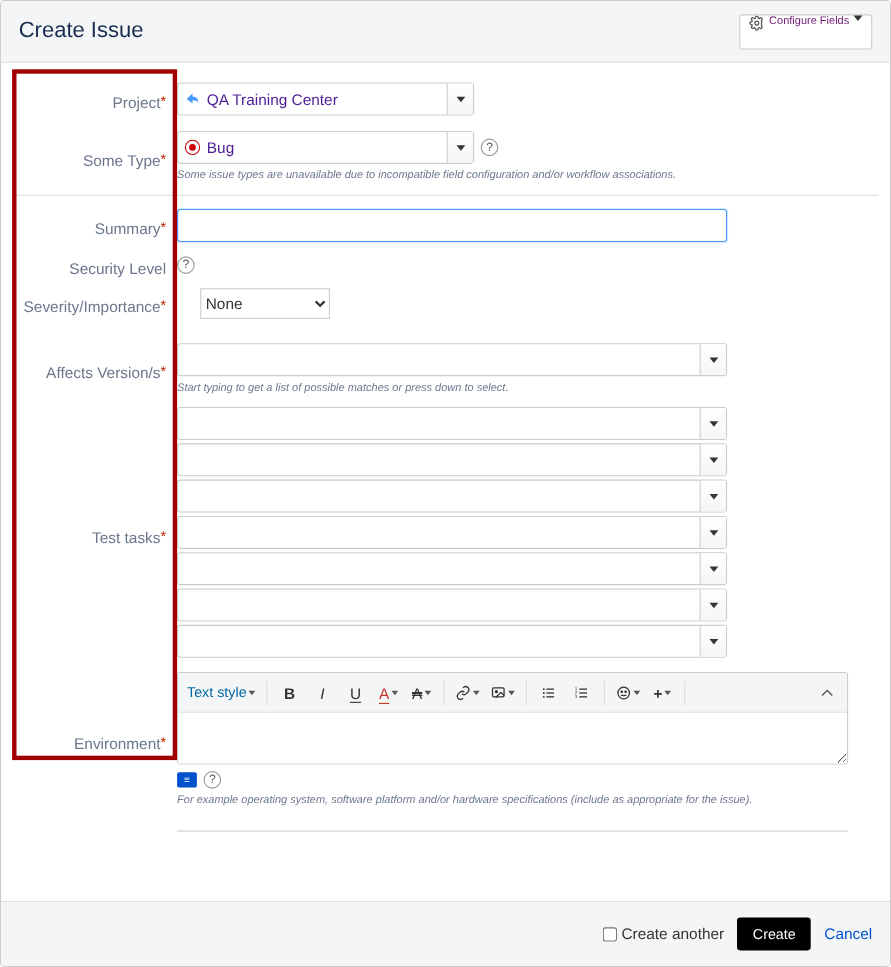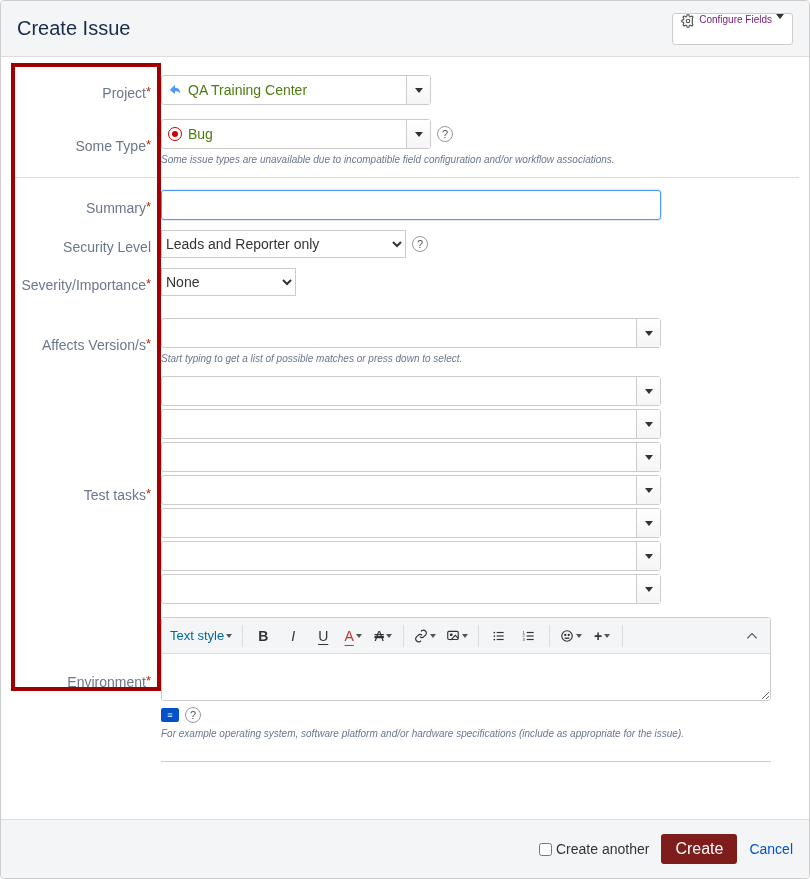--- a/index.html
+++ b/index.html
@@ -22,40 +22,40 @@
   .label { width: 150px; text-align: right; padding-right: 10px; padding-top: 6px; color: #6b778c; font-size: 14px; position: relative; }
   .label .req { color: #bf2600; position: relative; top: -2px; font-size: 13px; }
   .field { flex: 1; display: flex; flex-direction: column; }
   .field-inline { display: flex; align-items: center; gap: 6px; }
   .hint { color: #6b778c; font-size: 10px; margin-top: 4px; line-height: 1.4; font-style: italic; }
   
   .combo { display: flex; align-items: center; border: 1px solid #ccc; border-radius: 3px; height: 30px; background: #fff; }
   .combo-w270 { width: 270px; }
   .combo-w500 { width: 500px; }
   .combo .icon-slot { width: 26px; display: flex; align-items: center; justify-content: center; }
-  .combo .combo-text { flex: 1; font-size: 14px; color: #4d7c0f; }
+  .combo .combo-text { flex: 1; font-size: 14px; color: #4c1d95; }
   .combo .caret-box { width: 24px; height: 100%; border-left: 1px solid #ccc; background: linear-gradient(#fff,#f5f5f5); display: flex; align-items: center; justify-content: center; }
   .caret-down { width: 0; height: 0; border-left: 4px solid transparent; border-right: 4px solid transparent; border-top: 5px solid #333; }
   .text-input { width: 100%; max-width: 500px; height: 30px; border: 1px solid #4c9aff; border-radius: 3px; padding: 0 6px; font-size: 14px; outline: none; box-shadow: 0 0 0 1px #4c9aff33; }
   .native-select { height: 28px; border: 1px solid #ccc; font-size: 14px; color: #333; background: #fff; }
   .native-select.w245 { width: 245px; }
-  .native-select.w145 { width: 135px; }
+  .native-select.w145 { width: 118px; margin-left: 21px; }
   .help-icon { width: 16px; height: 16px; border: 1px solid #999; border-radius: 50%; display: inline-flex; align-items: center; justify-content: center; font-size: 11px; color: #555; cursor: pointer; user-select: none; }
   .rte { width: 100%; max-width: 610px; border: 1px solid #ccc; border-radius: 3px; background: #fff; }
   .rte-toolbar { display: flex; align-items: center; height: 36px; border-bottom: 1px solid #ddd; padding: 0 4px; gap: 2px; background: #f4f5f7; }
   .tbtn { min-width: 28px; height: 28px; display: flex; align-items: center; justify-content: center; border: none; background: transparent; color: #333; font-size: 14px; border-radius: 3px; cursor: pointer; padding: 0 4px; }
   .tbtn-label { font-size: 13px; color: #0369a1; }
   .vsep { width: 1px; height: 22px; background: #ddd; margin: 0 4px; }
   .rte-area { width: 100%; height: 46px; border: none; resize: vertical; padding: 6px; font-size: 14px; outline: none; font-family: inherit; display: block; }
   .rte-footer-row { margin-top: 6px; display: flex; align-items: center; gap: 6px; }
   .mode-chip { width: 18px; height: 14px; border-radius: 2px; background: #0052cc; display: inline-flex; align-items: center; justify-content: center; }
   .mode-chip span { color: #fff; font-size: 9px; line-height: 1; }
   .dialog-footer { height: 59px; border-top: 1px solid #ddd; background: #f4f5f7; display: flex; align-items: center; justify-content: flex-end; gap: 12px; padding: 0 16px; }
   .chk-label { display: flex; align-items: center; gap: 4px; font-size: 14px; color: #333; }
-  .btn-primary { background: #7f1d1d; color: #fff; border: none; border-radius: 3px; height: 30px; padding: 0 14px; font-size: 16px; cursor: pointer; }
+  .btn-primary { background: #000000; color: #fff; border: none; border-radius: 3px; height: 30px; padding: 0 14px; font-size: 13px; cursor: pointer; }
   .btn-link { color: #0052cc; background: none; border: none; font-size: 14px; cursor: pointer; }
   .proj-glyph svg { width: 14px; height: 14px; }
   .bug-glyph { width: 14px; height: 14px; border: 1.5px solid #c00; border-radius: 50%; display: inline-flex; align-items: center; justify-content: center; }
   .bug-glyph::after { content:""; width:6px; height:6px; background:#c00; border-radius:50%; }
   .under { text-decoration: underline; text-underline-offset: 3px; }
   .font-red { color: #c0392b; text-decoration: underline; text-decoration-color:#c0392b; text-underline-offset: 4px; }
   .mini-caret { width:0; height:0; border-left:3px solid transparent; border-right:3px solid transparent; border-top:4px solid #555; margin-left:2px; }
 </style>
 </head>
 <body>
@@ -125,23 +125,20 @@
           <div class="label"><span>Summary</span><span class="req">*</span></div>
           <div class="field">
             <input type="text" class="text-input" value="" style="">
           </div>
         </div>
 
         <div class="row">
           <div class="label"><span>Security Level</span></div>
           <div class="field">
             <div class="field-inline">
-              <select class="native-select w245">
-                <option>Leads and Reporter only</option>
-              </select>
               <span class="help-icon">?</span>
             </div>
           </div>
         </div>
 
         <div class="row">
           <div class="label"><span>Severity/Importance</span><span class="req">*</span></div>
           <div class="field">
             <select class="native-select w145">
               <option>None</option>

